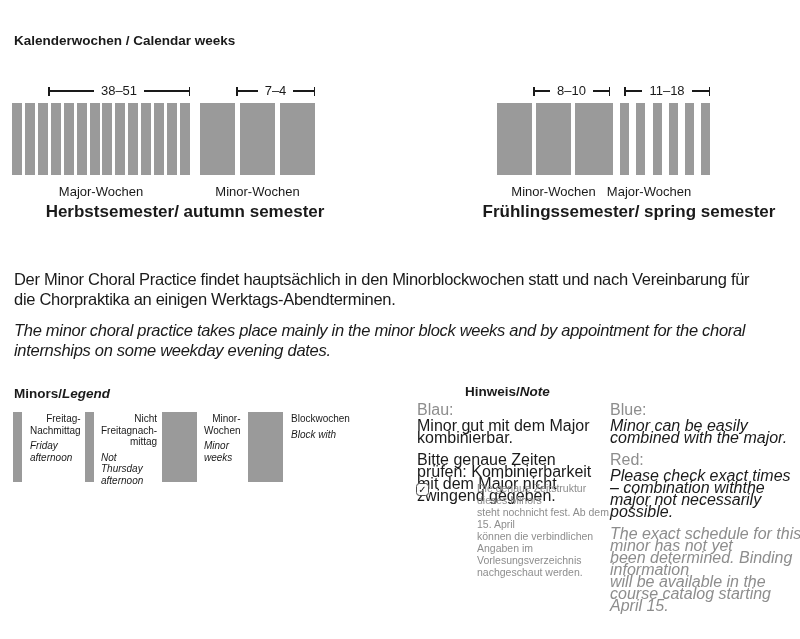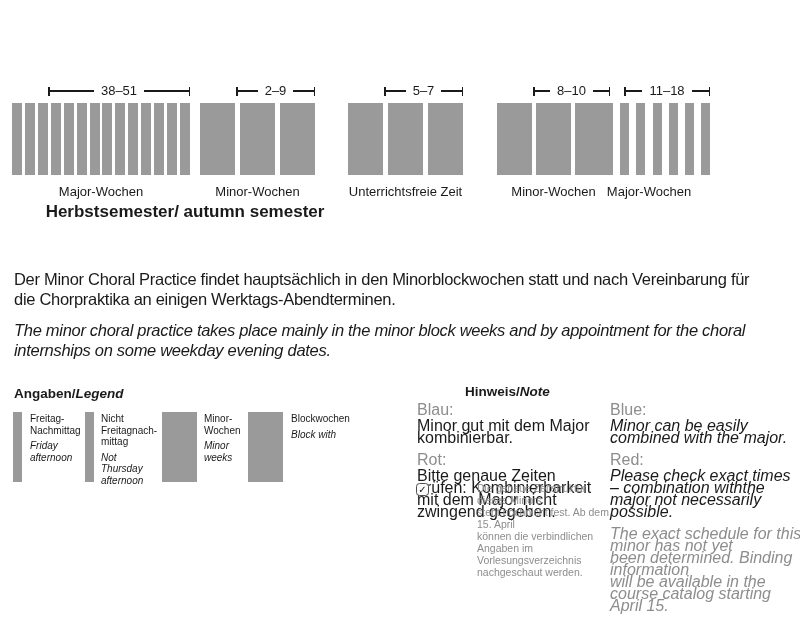--- a/index.html
+++ b/index.html
@@ -42,21 +42,21 @@
   #legend-title{left:14px;top:386px;}
   #note-title{left:417px;top:384px;padding-left:48px;}
   .section-title .it{font-style:italic;}
   .legend-bar{position:absolute;top:412px;height:70px;background:#9a9a9a;}
   #lb0{left:13px;width:9px;}
   #lb1{left:85px;width:9px;}
   #lb2{left:162px;width:35px;}
   #lb3{left:248px;width:35px;}
   .legend-text{position:absolute;top:413px;font-size:10px;line-height:11.5px;}
   #lt0{left:30px;} #lt1{left:101px;} #lt2{left:204px;} #lt3{left:291px;}
-  .legend-text .de{white-space:pre-line;}
+  .legend-text .de{white-space:pre-line;text-align:right;}
   .legend-text .en{white-space:pre-line;font-style:italic;margin-top:4px;}
   
   .note-col{position:absolute;top:404px;width:192px;font-size:16px;line-height:12px;}
   #note-left{left:417px;}
   #note-right{left:610px;}
   .note-h{color:#8d8d8d;margin-bottom:4px;}
   .note-b{margin-bottom:10px;white-space:pre-line;}
   #note-right .note-b{font-style:italic;}
   .footnote{color:#8d8d8d;font-style:italic;white-space:pre-line;margin-top:6px;}
   
@@ -65,20 +65,21 @@
       border-radius:3.5px;background:#fbfbfb;display:flex;align-items:center;
       justify-content:center;font-size:10px;font-weight:700;color:#111;box-sizing:border-box;
       cursor:default;}
   .cb-text{color:#8d8d8d;font-size:10.5px;line-height:12px;white-space:pre-line;margin-left:39px;}
 </style>
 </head>
 <body>
 
 <div class="page">
 
+  <div class="page-title">Kalenderwochen / Calendar weeks</div>
 
   <div class="group g-narrow" id="g0">
     <div class="dim">
       <span class="tick"></span>
       <span class="seg"></span>
       <span class="dim-label">38–51</span>
       <span class="seg"></span>
       <span class="tick"></span>
     </div>
     <div class="bars">
@@ -99,51 +100,34 @@
       </div>
     <div class="group-label">
       <span>Major-Wochen</span>
     </div>
   </div>
 
   <div class="group g-wide" id="g1">
     <div class="dim">
       <span class="tick"></span>
       <span class="seg"></span>
-      <span class="dim-label">2–9</span>
+      <span class="dim-label">7–4</span>
       <span class="seg"></span>
       <span class="tick"></span>
     </div>
     <div class="bars">
         <div class="bar"></div>
         <div class="bar"></div>
         <div class="bar"></div>
       </div>
     <div class="group-label">
       <span>Minor-Wochen</span>
     </div>
   </div>
 
-  <div class="group g-wide" id="g2">
-    <div class="dim">
-      <span class="tick"></span>
-      <span class="seg"></span>
-      <span class="dim-label">5–7</span>
-      <span class="seg"></span>
-      <span class="tick"></span>
-    </div>
-    <div class="bars">
-        <div class="bar"></div>
-        <div class="bar"></div>
-        <div class="bar"></div>
-      </div>
-    <div class="group-label">
-      <span>Unterrichtsfreie Zeit</span>
-    </div>
-  </div>
 
   <div class="group g-wide" id="g3">
     <div class="dim">
       <span class="tick"></span>
       <span class="seg"></span>
       <span class="dim-label">8–10</span>
       <span class="seg"></span>
       <span class="tick"></span>
     </div>
     <div class="bars">
@@ -173,27 +157,28 @@
         <div class="bar"></div>
         <div class="bar"></div>
         <div class="bar"></div>
       </div>
     <div class="group-label">
       <span>Major-Wochen</span>
     </div>
   </div>
 
   <div class="sem" id="sem-autumn">Herbstsemester/ autumn semester</div>
+  <div class="sem" id="sem-spring">Frühlingssemester/ spring semester</div>
 
   <div class="para" id="para-de">Der Minor Choral Practice findet hauptsächlich in den Minorblockwochen statt und nach Vereinbarung für
 die Chorpraktika an einigen Werktags-Abendterminen.</div>
   <div class="para" id="para-en">The minor choral practice takes place mainly in the minor block weeks and by appointment for the choral
 internships on some weekday evening dates.</div>
 
-  <div class="section-title" id="legend-title"><span>Angaben/</span><span class="it">Legend</span></div>
+  <div class="section-title" id="legend-title"><span>Minors/</span><span class="it">Legend</span></div>
 
   <div class="legend-bar" id="lb0"></div>
   <div class="legend-text" id="lt0">
     <div class="de">Freitag-
 Nachmittag</div>
     <div class="en">Friday
 afternoon</div>
   </div>
 
   <div class="legend-bar" id="lb1"></div>
@@ -218,21 +203,20 @@
   <div class="legend-text" id="lt3">
     <div class="de">Blockwochen</div>
     <div class="en">Block with</div>
   </div>
 
   <div class="section-title" id="note-title"><span>Hinweis/</span><span class="it">Note</span></div>
 
   <div class="note-col" id="note-left">
     <div class="note-h">Blau:</div>
     <div class="note-b">Minor gut mit dem Major kombinierbar.</div>
-    <div class="note-h">Rot:</div>
     <div class="note-b">Bitte genaue Zeiten prüfen: Kombinierbarkeit
 mit dem Major nicht zwingend gegeben.</div>
   </div>
 
   <div class="cb-row">
     <div class="cb" id="cb">
         <span>✓</span>
       </div>
     <div class="cb-text">Die genaue Zeitstruktur dieses Minors
 steht nochnicht fest. Ab dem 15. April

